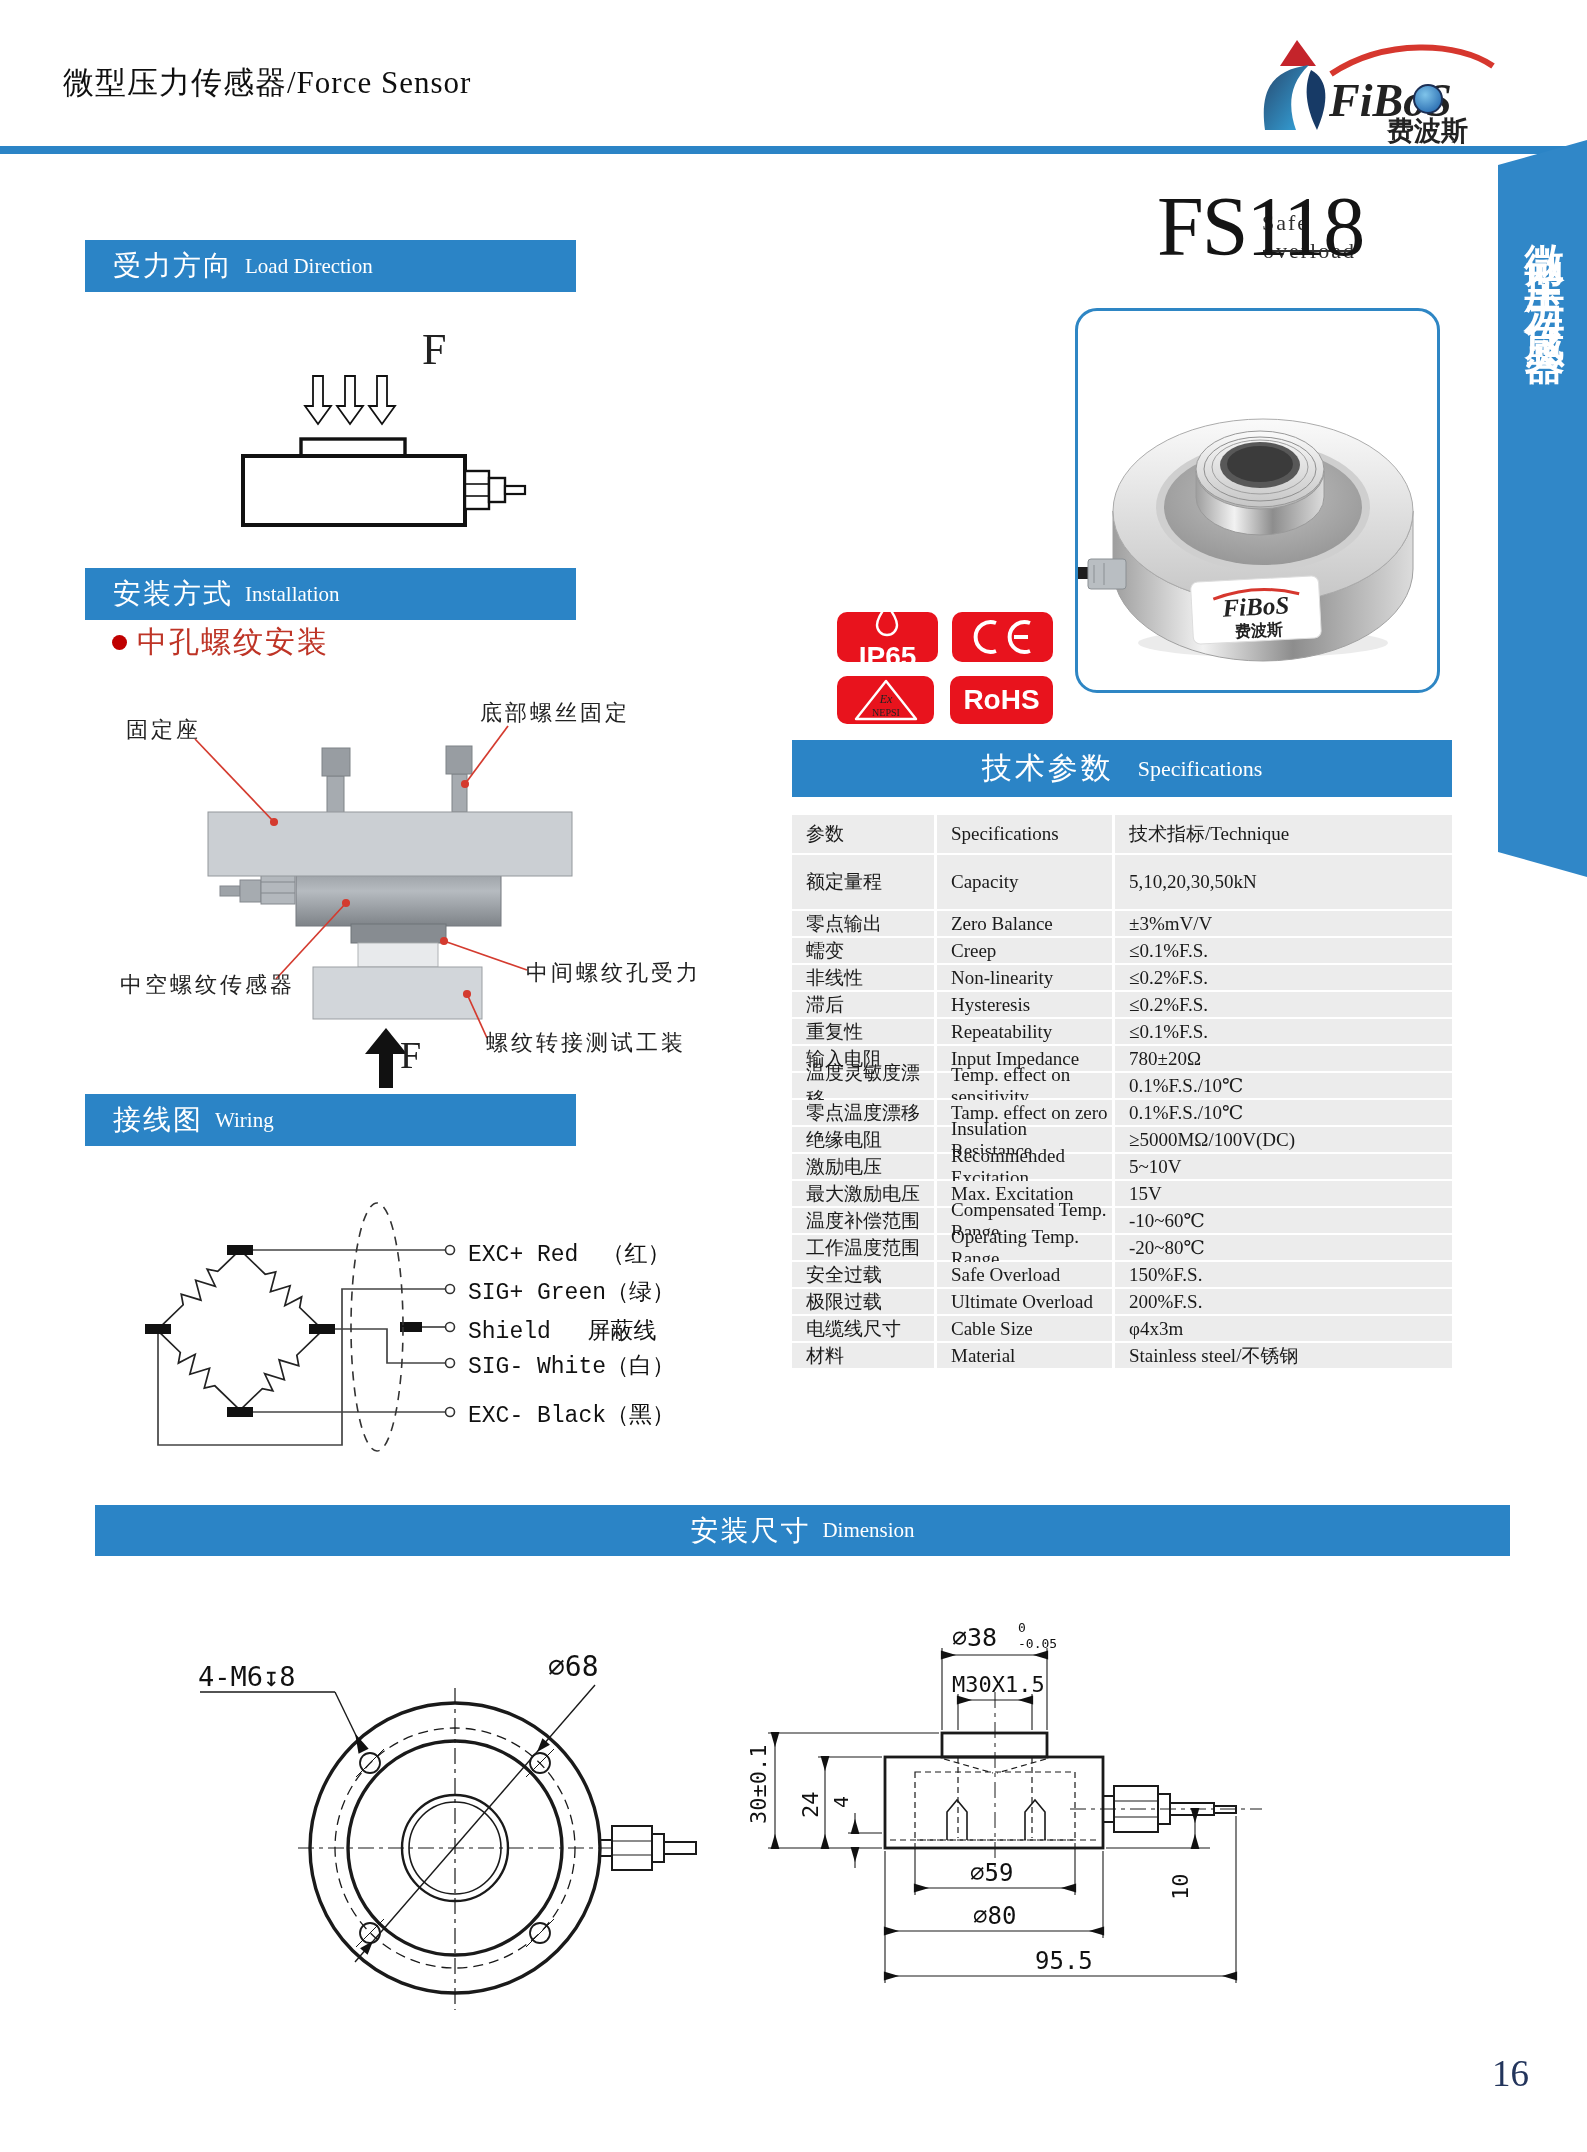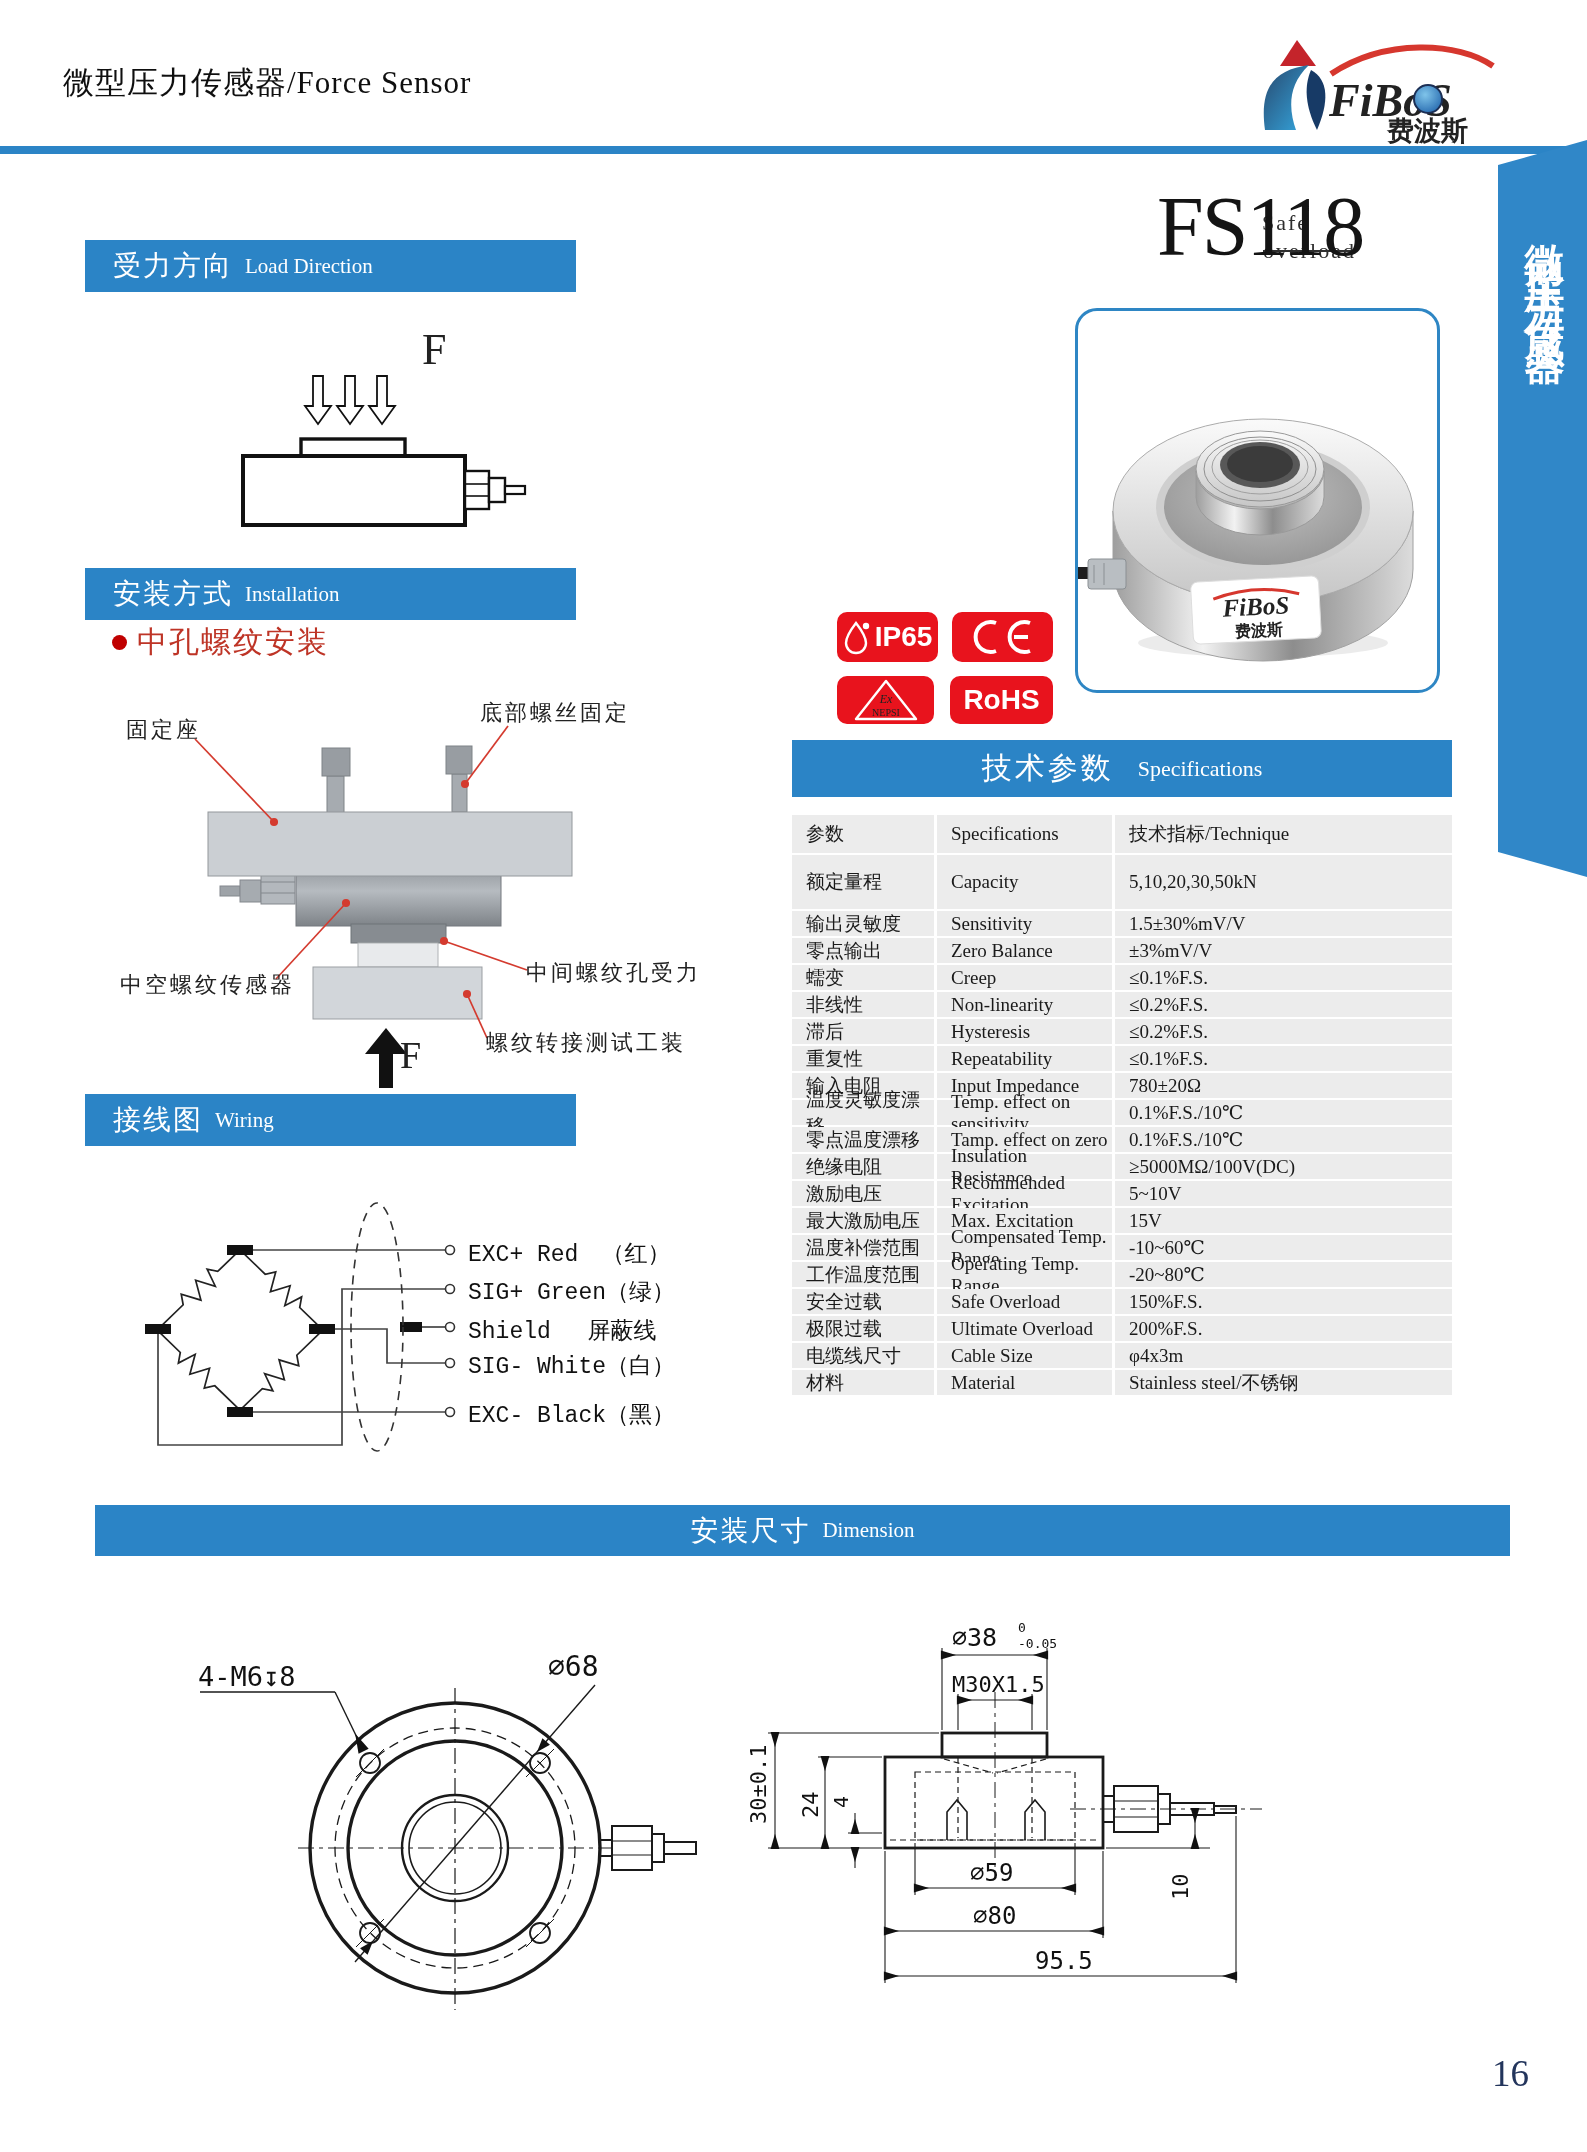--- a/index.html
+++ b/index.html
@@ -45,21 +45,21 @@
 
   
   .wire-label{position:absolute;left:468px;font-family:"Liberation Mono","DejaVu Sans Mono",monospace;
     font-size:23px;color:#111;white-space:pre;}
 
   
   .photo-frame{position:absolute;left:1075px;top:308px;width:365px;height:385px;border:3px solid #2E86C4;border-radius:22px;background:#fff;overflow:hidden;}
 
   
   .badge{position:absolute;background:var(--badge-red);border-radius:10px;color:#fff;
-    display:flex;align-items:center;justify-content:center;font-family:"Liberation Sans","DejaVu Sans",sans-serif;}
+    display:flex;align-items:center;justify-content:center;font-family:"Liberation Sans","DejaVu Sans",sans-serif;flex-direction:column;}
   #badge-ip{left:837px;top:612px;width:101px;height:50px;gap:4px;}
   #badge-ip .txt{font-size:28px;font-weight:700;}
   #badge-ce{left:952px;top:612px;width:101px;height:50px;}
   #badge-ex{left:837px;top:676px;width:97px;height:48px;}
   #badge-rohs{left:950px;top:676px;width:103px;height:48px;font-size:28px;font-weight:800;}
   .sr{position:absolute;width:1px;height:1px;overflow:hidden;clip:rect(0 0 0 0);}
 
   
   .spec-band{position:absolute;left:792px;top:740px;width:660px;height:57px;background:var(--blue);color:#fff;
     display:flex;align-items:center;justify-content:center;gap:24px;}
@@ -345,25 +345,20 @@
         <div class="spec-cell c1">参数</div>
         <div class="spec-cell c2">Specifications</div>
         <div class="spec-cell c3">技术指标/Technique</div>
       </div>
       <div class="spec-row r1">
         <div class="spec-cell c1">额定量程</div>
         <div class="spec-cell c2">Capacity</div>
         <div class="spec-cell c3">5,10,20,30,50kN</div>
       </div>
       <div class="spec-row">
-        <div class="spec-cell c1">输出灵敏度</div>
-        <div class="spec-cell c2">Sensitivity</div>
-        <div class="spec-cell c3">1.5±30%mV/V</div>
-      </div>
-      <div class="spec-row">
         <div class="spec-cell c1">零点输出</div>
         <div class="spec-cell c2">Zero Balance</div>
         <div class="spec-cell c3">±3%mV/V</div>
       </div>
       <div class="spec-row">
         <div class="spec-cell c1">蠕变</div>
         <div class="spec-cell c2">Creep</div>
         <div class="spec-cell c3">≤0.1%F.S.</div>
       </div>
       <div class="spec-row">

